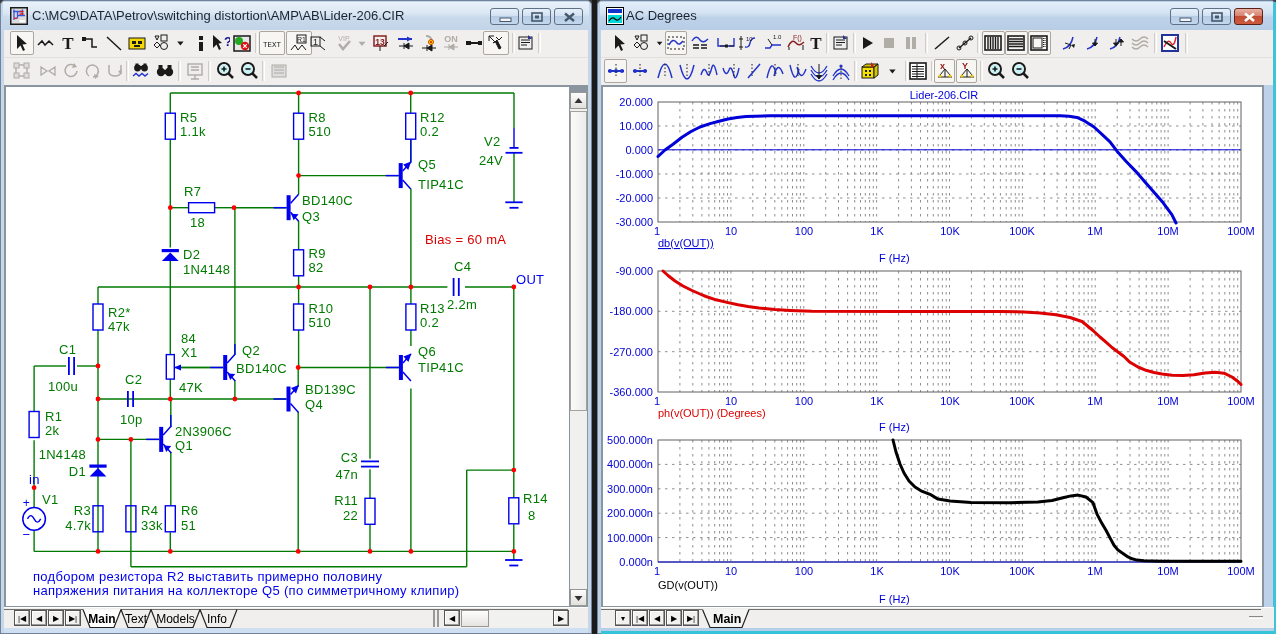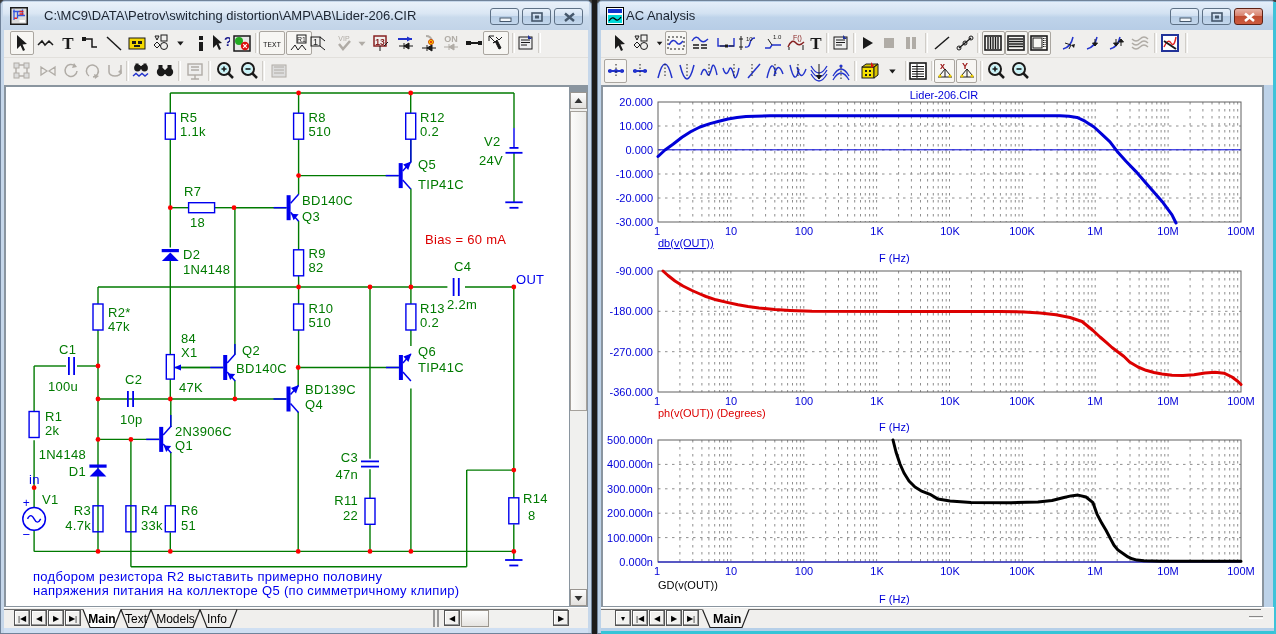--- a/index.html
+++ b/index.html
@@ -24,21 +24,21 @@
   background:linear-gradient(#e9f1fa 0%,#dbe7f4 40%,#c9daec 55%,#c2d4e8 100%);"></div>
 <svg class="abs" style="left:10px;top:7px" width="18" height="18" viewBox="0 0 18 18">
   <rect x="0" y="0" width="18" height="18" fill="#1a1a1a"></rect>
     <rect x="1.5" y="1.5" width="15" height="15" fill="#dcdcdc"></rect>
   <path d="M4 2.5 V13 M3 4.5 H12 M7.5 4.5 V11.5 M7.5 8.5 H15 M12.5 2.5 V8.5" stroke="#3355e0" stroke-width="1.3" fill="none"></path>
   <rect x="9.5" y="3.8" width="4" height="1.5" fill="#e02020"></rect>
     <rect x="9.5" y="6.3" width="4" height="1.5" fill="#e02020"></rect>
   <rect x="4.2" y="10.5" width="2.8" height="1.5" fill="#e02020"></rect>
     <rect x="9.5" y="13" width="5.5" height="2.2" fill="#fff"></rect>
 </svg>
-<div class="ttext" style="left:44px;">C:\MC9\DATA\Petrov\switching distortion\AMP\AB\Lider-206.CIR</div>
+<div class="ttext" style="left:32px;">C:\MC9\DATA\Petrov\switching distortion\AMP\AB\Lider-206.CIR</div>
 <div class="cap" style="left:490px;">
     <svg width="29" height="17">
       <rect x="9" y="9" width="11" height="3.5" fill="#f2f6fa" stroke="#46586c" stroke-width="1"></rect>
     </svg>
   </div>
 <div class="cap" style="left:522px;">
     <svg width="29" height="17">
       <rect x="9" y="4" width="10" height="8" fill="none" stroke="#46586c" stroke-width="1.6"></rect>
       <rect x="12" y="6.5" width="4" height="3" fill="#46586c"></rect>
     </svg>
@@ -486,21 +486,21 @@
 <div class="win" style="left:597px;width:679px;background:#bdd2e8;border:1px solid #70839a;"></div>
 <div class="abs" style="left:600px;top:2px;width:673px;height:28px;
   background:linear-gradient(#e4eefa 0%,#d3e2f2 40%,#bed3ea 55%,#b7cde6 100%);"></div>
 <svg class="abs" style="left:606px;top:7px" width="18" height="18" viewBox="0 0 18 18">
   <rect x="0" y="0" width="18" height="18" fill="#000"></rect>
     <rect x="1" y="1" width="16" height="16" fill="#fff"></rect>
   <rect x="2" y="2" width="14" height="4" fill="#1133cc"></rect>
     <rect x="2" y="8" width="14" height="8" fill="#00d8d8"></rect>
   <path d="M3 14 Q6 9 9 12 T15 10" stroke="#000" fill="none" stroke-width="1.2"></path>
 </svg>
-<div class="ttext" style="left:626px;">AC Analysis</div>
+<div class="ttext" style="left:626px;">AC Degrees</div>
 <div class="cap" style="left:1170px;">
     <svg width="29" height="17">
       <rect x="9" y="9" width="11" height="3.5" fill="#f2f6fa" stroke="#46586c" stroke-width="1"></rect>
     </svg>
   </div>
 <div class="cap" style="left:1202px;">
     <svg width="29" height="17">
       <rect x="9" y="4" width="10" height="8" fill="none" stroke="#46586c" stroke-width="1.6"></rect>
       <rect x="12" y="6.5" width="4" height="3" fill="#46586c"></rect>
     </svg>

